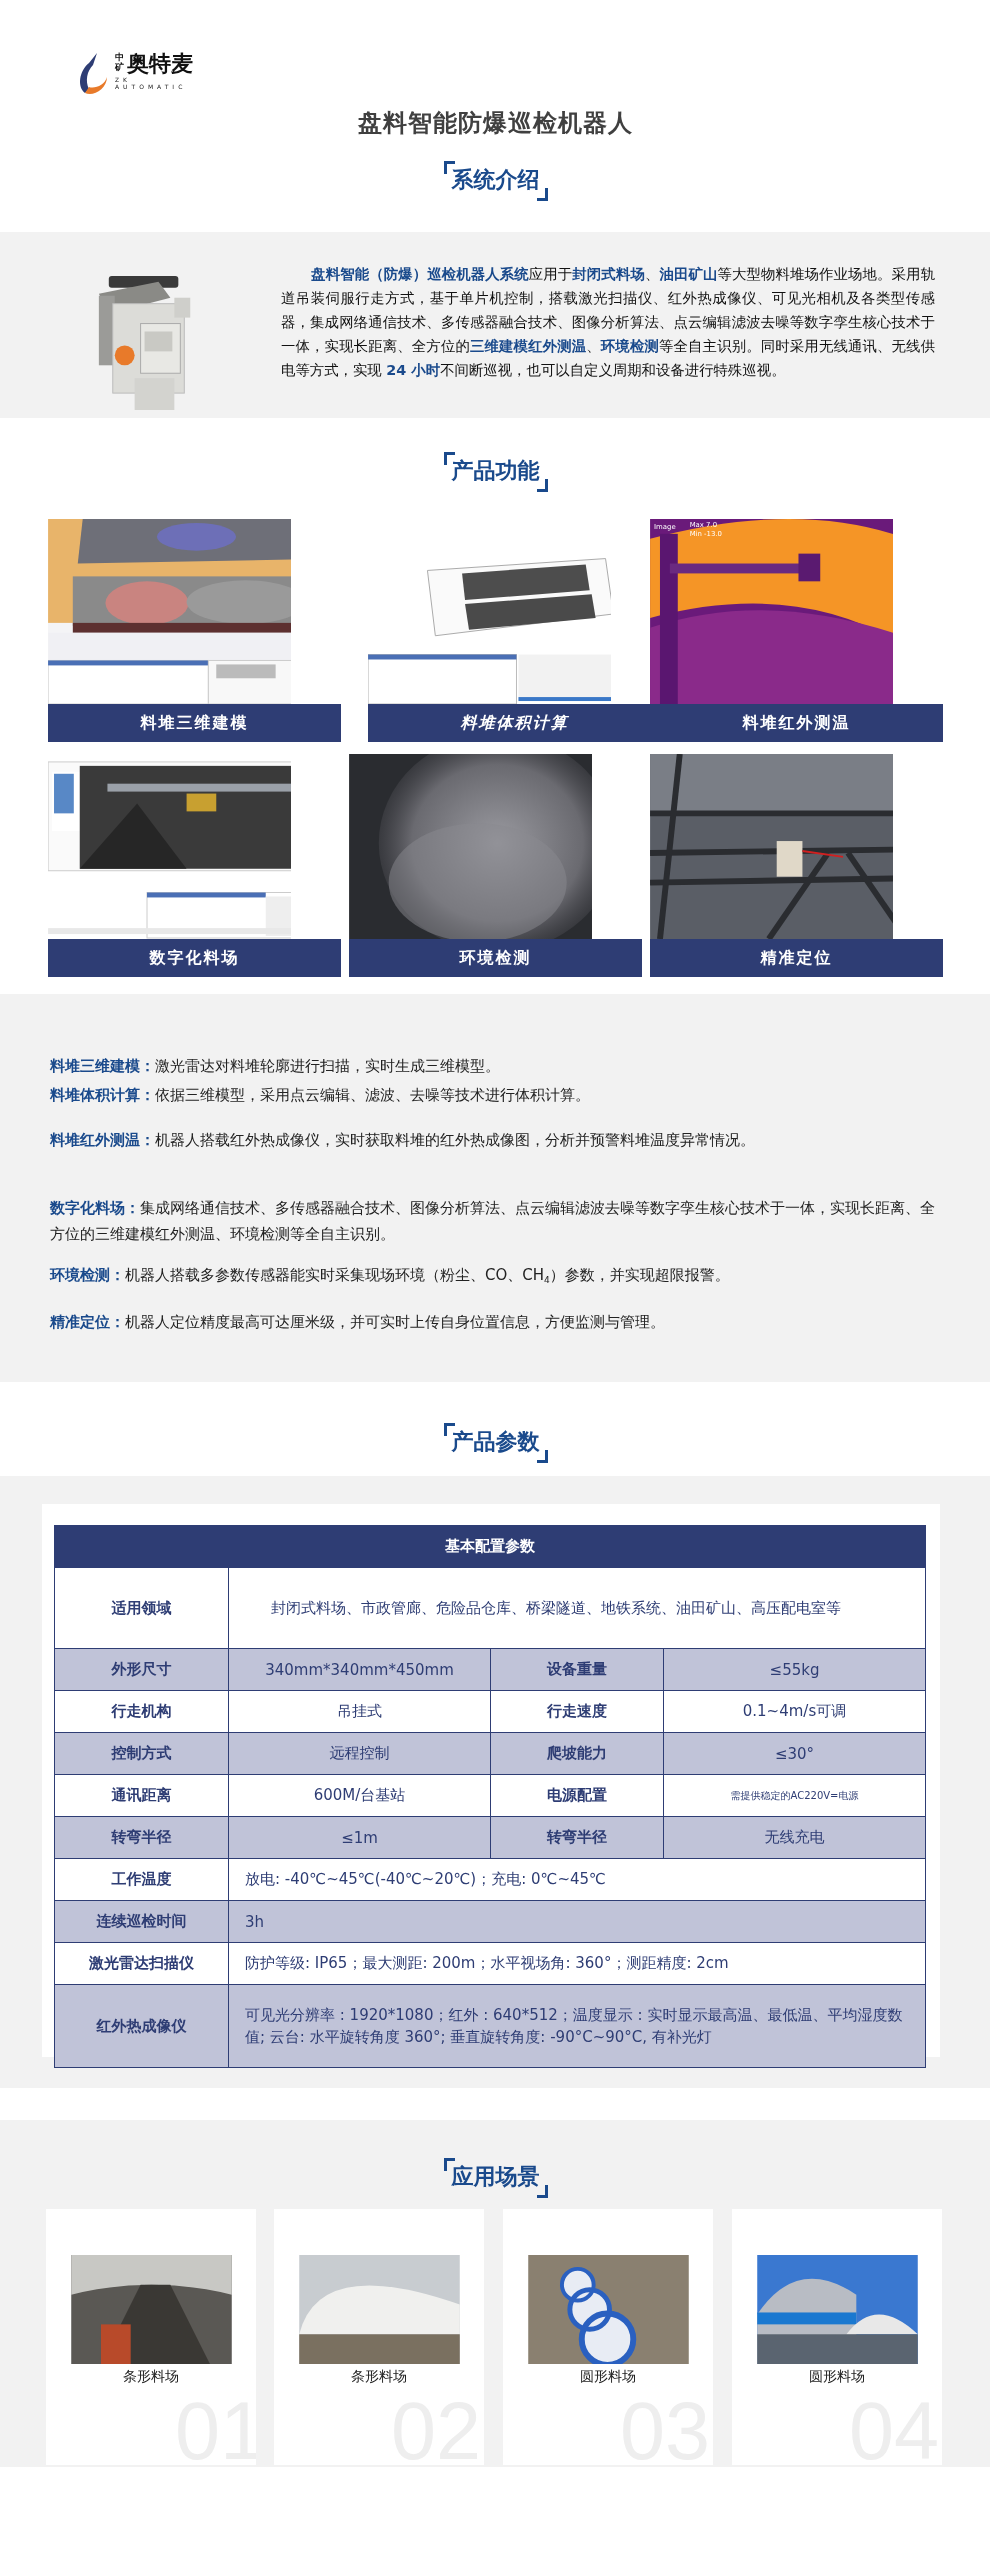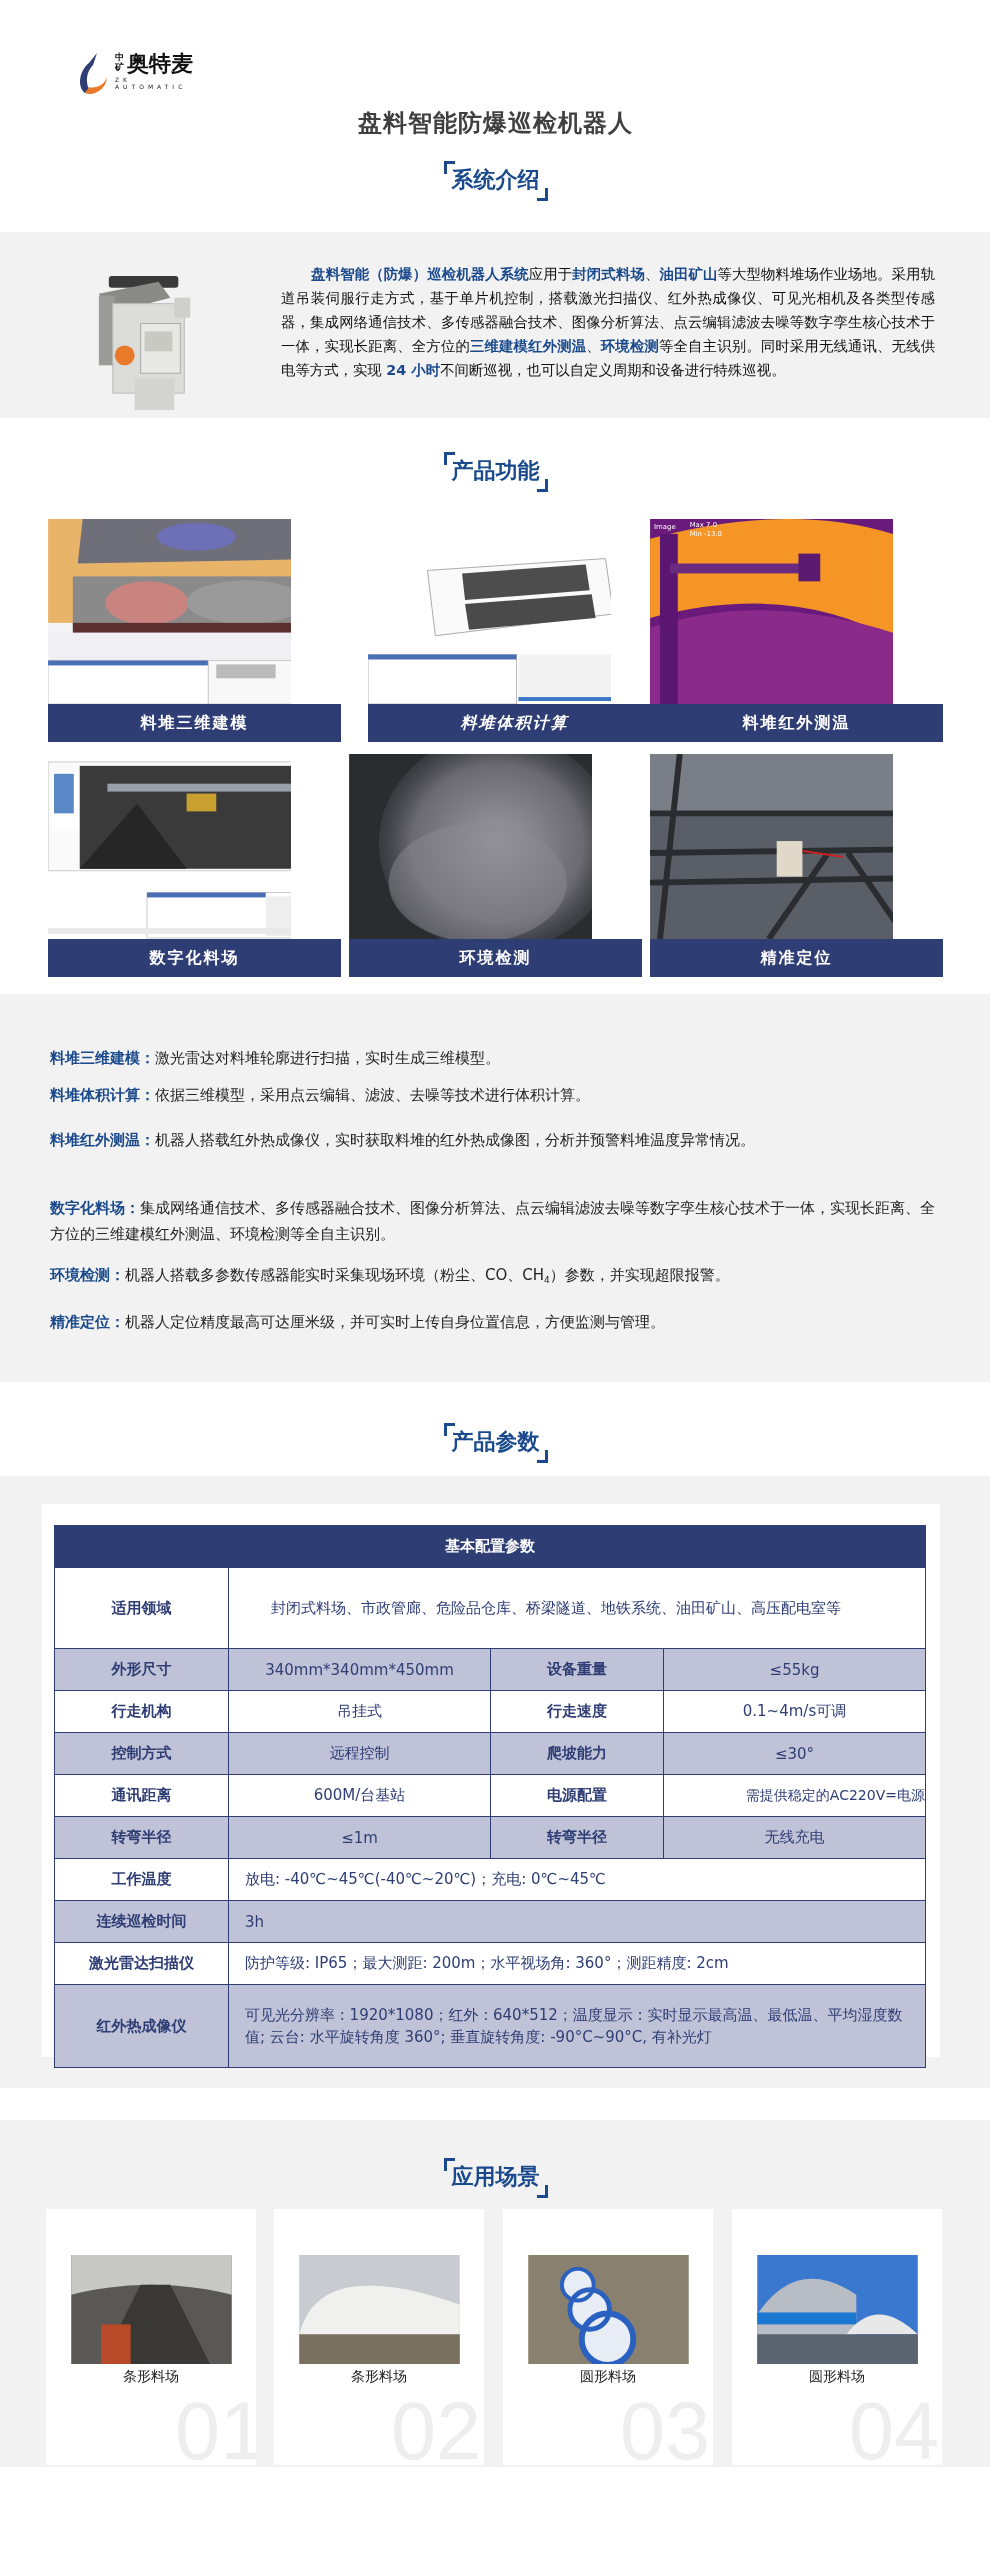--- a/index.html
+++ b/index.html
@@ -216,21 +216,21 @@
         </g>
         <rect x="128" y="88" width="26" height="36" fill="#e0d8c8"></rect>
         <line x1="154" y1="98" x2="195" y2="104" stroke="#d02020" stroke-width="2"></line>
       </svg>
     </div>
     <div class="cap">精准定位</div>
   </div>
 </div>
 
 <div class="desc">
-  <div class="desc-item" style="top:51px;"><b>料堆三维建模：</b><span>激光雷达对料堆轮廓进行扫描，实时生成三维模型。</span></div>
+  <div class="desc-item" style="top:59px;"><b>料堆三维建模：</b><span>激光雷达对料堆轮廓进行扫描，实时生成三维模型。</span></div>
   <div class="desc-item" style="top:88px;"><b>料堆体积计算：</b><span>依据三维模型，采用点云编辑、滤波、去噪等技术进行体积计算。</span></div>
   <div class="desc-item" style="top:133px;"><b>料堆红外测温：</b><span>机器人搭载红外热成像仪，实时获取料堆的红外热成像图，分析并预警料堆温度异常情况。</span></div>
   <div class="desc-item" style="top:201px;"><b>数字化料场：</b><span>集成网络通信技术、多传感器融合技术、图像分析算法、点云编辑滤波去噪等数字孪生核心技术于一体，实现长距离、全方位的三维建模红外测温、环境检测等全自主识别。</span></div>
   <div class="desc-item" style="top:268px;"><b>环境检测：</b><span>机器人搭载多参数传感器能实时采集现场环境（粉尘、CO、CH</span><span class="sub">4</span><span>）参数，并实现超限报警。</span></div>
   <div class="desc-item" style="top:315px;"><b>精准定位：</b><span>机器人定位精度最高可达厘米级，并可实时上传自身位置信息，方便监测与管理。</span></div>
 </div>
 
 <div class="section-title" style="top:1423px;">
   <span class="inner">产品参数</span>
 </div>
@@ -262,21 +262,21 @@
   <tr class="shade" style="height:42px;">
     <td class="k">控制方式</td>
     <td class="v">远程控制</td>
     <td class="k2">爬坡能力</td>
     <td>≤30°</td>
   </tr>
   <tr class="white" style="height:42px;margin-left:39px;">
     <td class="k">通讯距离</td>
     <td class="v">600M/台基站</td>
     <td class="k2">电源配置</td>
-    <td style="font-size:14px;text-align:right;">需提供稳定的AC220V=电源</td>
+    <td style="font-size:10px;">需提供稳定的AC220V=电源</td>
   </tr>
   <tr class="shade" style="height:42px;">
     <td class="k">转弯半径</td>
     <td class="v">≤1m</td>
     <td class="k2">转弯半径</td>
     <td>无线充电</td>
   </tr>
   <tr class="white" style="height:42px;">
     <td class="k">工作温度</td>
     <td colspan="3" class="left">放电: -40℃~45℃(-40℃~20℃)；充电: 0℃~45℃</td>

